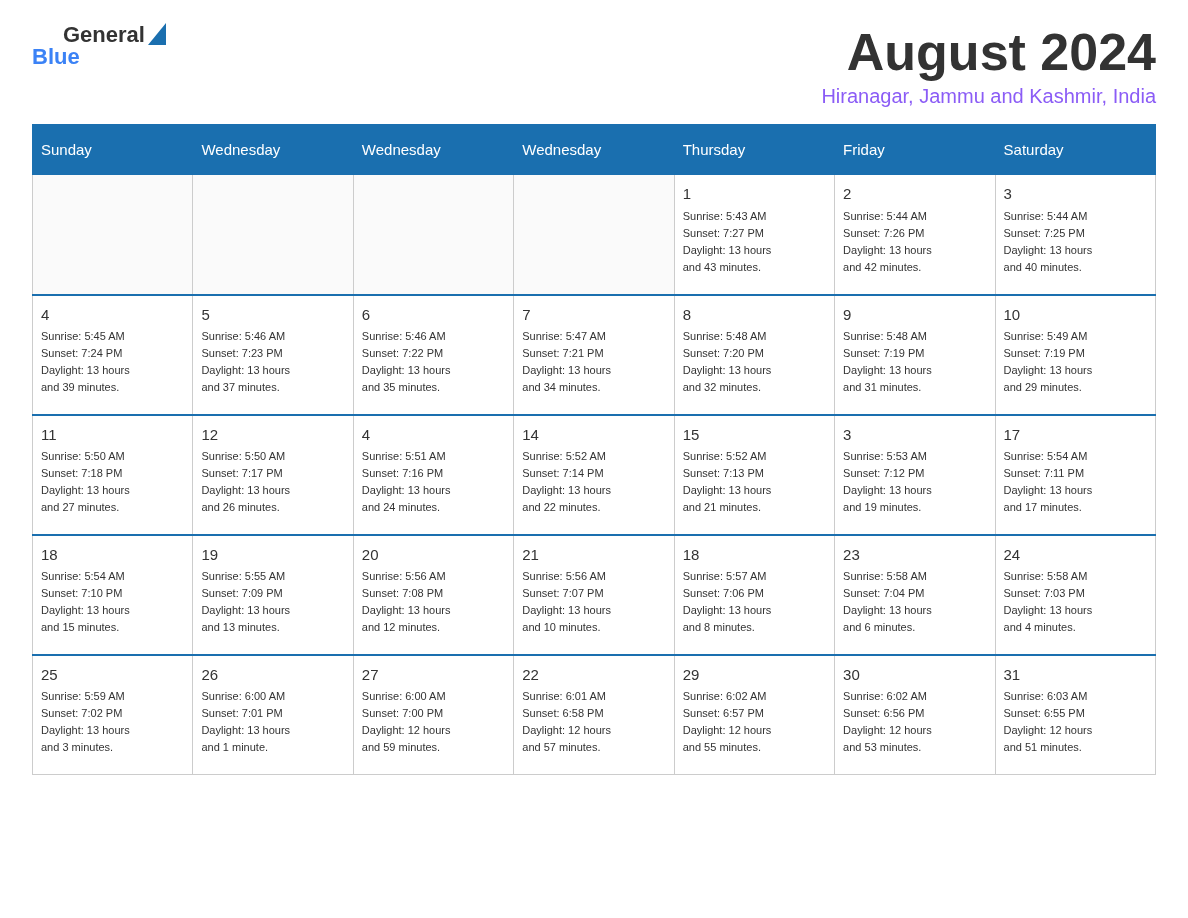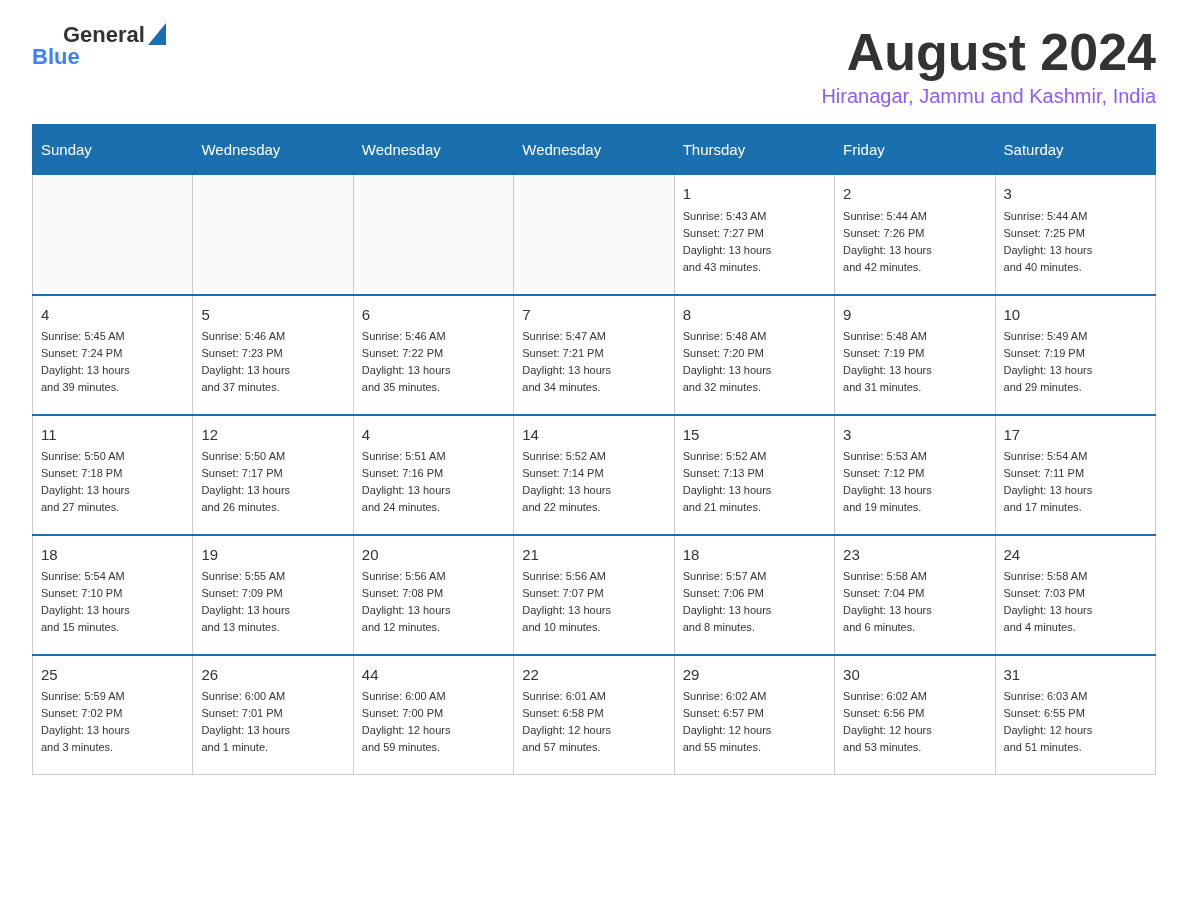--- a/index.html
+++ b/index.html
@@ -235,21 +235,21 @@
       <tr class="row-divider">
         <td>
           <span class="day-number">25</span>
           <div class="day-info">Sunrise: 5:59 AM<br>Sunset: 7:02 PM<br>Daylight: 13 hours<br>and 3 minutes.</div>
         </td>
         <td>
           <span class="day-number">26</span>
           <div class="day-info">Sunrise: 6:00 AM<br>Sunset: 7:01 PM<br>Daylight: 13 hours<br>and 1 minute.</div>
         </td>
         <td>
-          <span class="day-number">44</span>
+          <span class="day-number">27</span>
           <div class="day-info">Sunrise: 6:00 AM<br>Sunset: 7:00 PM<br>Daylight: 12 hours<br>and 59 minutes.</div>
         </td>
         <td>
           <span class="day-number">22</span>
           <div class="day-info">Sunrise: 6:01 AM<br>Sunset: 6:58 PM<br>Daylight: 12 hours<br>and 57 minutes.</div>
         </td>
         <td>
           <span class="day-number">29</span>
           <div class="day-info">Sunrise: 6:02 AM<br>Sunset: 6:57 PM<br>Daylight: 12 hours<br>and 55 minutes.</div>
         </td>

